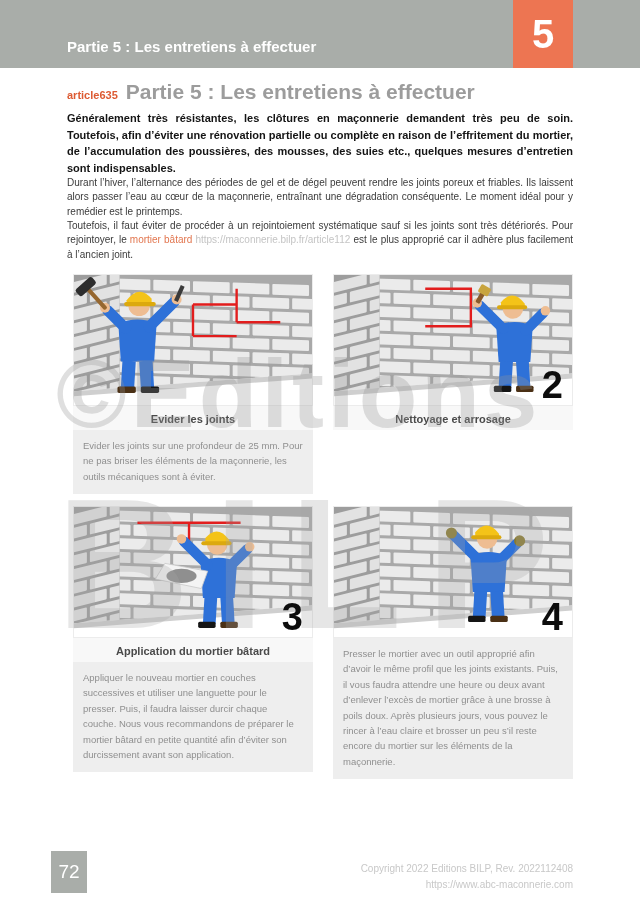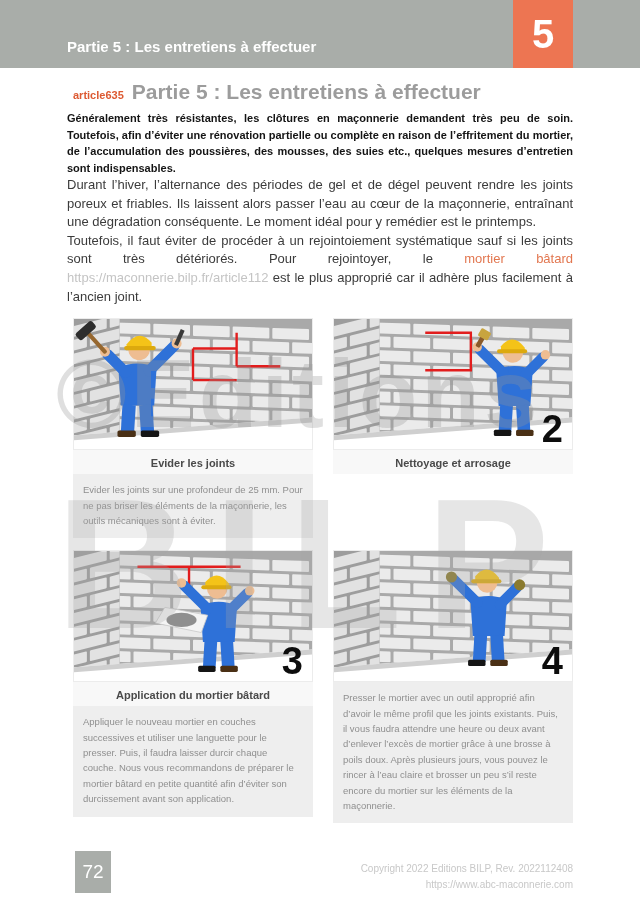--- a/index.html
+++ b/index.html
@@ -9,44 +9,44 @@
   }
   
   .band{height:68px;background:#a9ada9;position:relative;}
   .band-title{position:absolute;left:67px;bottom:13px;color:#ffffff;font-weight:bold;font-size:15px;}
   .chapter-box{position:absolute;left:513px;top:0;width:60px;height:68px;background:#ed7552;
     display:flex;align-items:center;justify-content:center;}
   .chapter-box span{color:#ffffff;font-size:40px;font-weight:bold;line-height:1;}
   
   main{padding:12px 67px 0;}
   .article-row{display:flex;align-items:baseline;gap:8px;}
-  .article-tag{color:#dd5a32;font-weight:bold;font-size:11px;white-space:nowrap;margin-left:6px;}
+  .article-tag{color:#dd5a32;font-weight:bold;font-size:11px;white-space:nowrap;}
   .article-title{color:#9c9c9c;font-weight:bold;font-size:21px;margin:0;line-height:1.1;}
   .intro{font-weight:bold;font-size:11px;line-height:1.5;color:#141414;text-align:justify;margin:7px 0 0;}
   .section-heading{color:#a5a5a5;font-size:15px;font-weight:bold;margin:13px 0 5px;}
-  p.body{font-size:13px;line-height:1.43;color:#3b3b3b;text-align:justify;margin:0;}
+  p.body{font-size:10px;line-height:1.43;color:#3b3b3b;text-align:justify;margin:0;}
   .accent{color:#e2764f;}
   .url{color:#c4c4c4;}
   
   .steps-grid{display:grid;grid-template-columns:240px 240px;column-gap:20px;row-gap:12px;
     margin:12px 0 0 6px;align-items:start;}
   .step-panel{background:#f8f8f8;margin:0;}
   .step-image{position:relative;height:132px;background:#ffffff;border:1px solid #ececec;
     box-sizing:border-box;overflow:hidden;}
   .step-image svg{display:block;width:100%;height:100%;}
   .step-number{position:absolute;right:9px;bottom:1px;font-size:38px;font-weight:bold;color:#0d0d0d;line-height:1;}
   .step-title{text-align:center;font-weight:bold;font-size:11px;color:#4a4a4a;padding:7px 4px 5px;}
   .step-desc{background:#eeeeee;color:#8f8f8f;font-size:9.5px;line-height:1.62;margin:0;padding:8px 10px 10px;text-align:left;}
   
   .watermark1{position:absolute;top:346px;left:56px;font-size:96px;font-weight:bold;letter-spacing:4px;
     color:rgba(150,150,150,0.30);z-index:6;pointer-events:none;white-space:nowrap;line-height:1;}
   .watermark2{position:absolute;top:472px;left:56px;font-size:185px;font-weight:bold;letter-spacing:24px;
     color:rgba(165,165,165,0.28);z-index:6;pointer-events:none;white-space:nowrap;line-height:1;}
   
-  .page-num{position:absolute;left:75px;top:851px;width:36px;height:42px;background:#a9ada9;
+  .page-num{position:absolute;left:51px;top:851px;width:36px;height:42px;background:#a9ada9;
     color:#ffffff;display:flex;align-items:center;justify-content:center;font-size:19px;}
   .copyright{position:absolute;right:67px;top:861px;text-align:right;color:#c8c8c8;font-size:10px;line-height:1.55;}
 </style>
 </head>
 <body>
 
 <header class="band">
   <span class="band-title">Partie 5 : Les entretiens à effectuer</span>
   <div class="chapter-box">
     <span>5</span>

